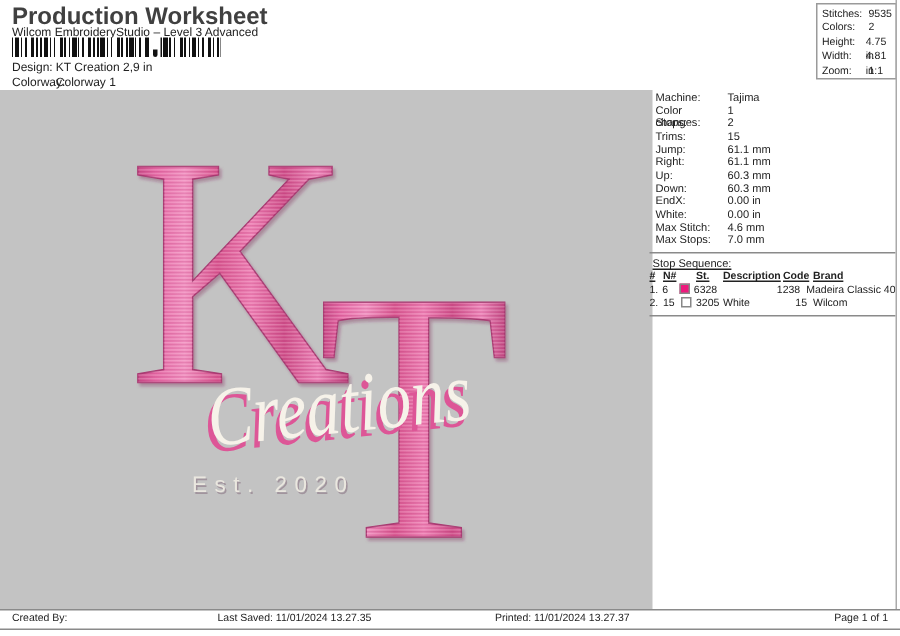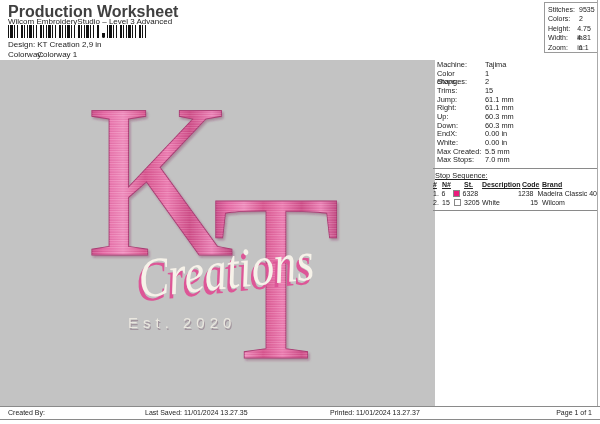--- a/index.html
+++ b/index.html
@@ -176,22 +176,22 @@
       </div>
     <div class="mrow">
         <span class="mlbl">EndX:</span>
         <span>0.00 in</span>
       </div>
     <div class="mrow">
         <span class="mlbl">White:</span>
         <span>0.00 in</span>
       </div>
     <div class="mrow">
-        <span class="mlbl">Max Created:</span>
-        <span>5.5 mm</span>
+        <span class="mlbl">Max Stitch:</span>
+        <span>4.6 mm</span>
       </div>
     <div class="mrow">
         <span class="mlbl">Max Stops:</span>
         <span>7.0 mm</span>
       </div>
 
     <div class="divider"></div>
     <div class="ss-title">Stop Sequence:</div>
 
     <div class="ss-head">

